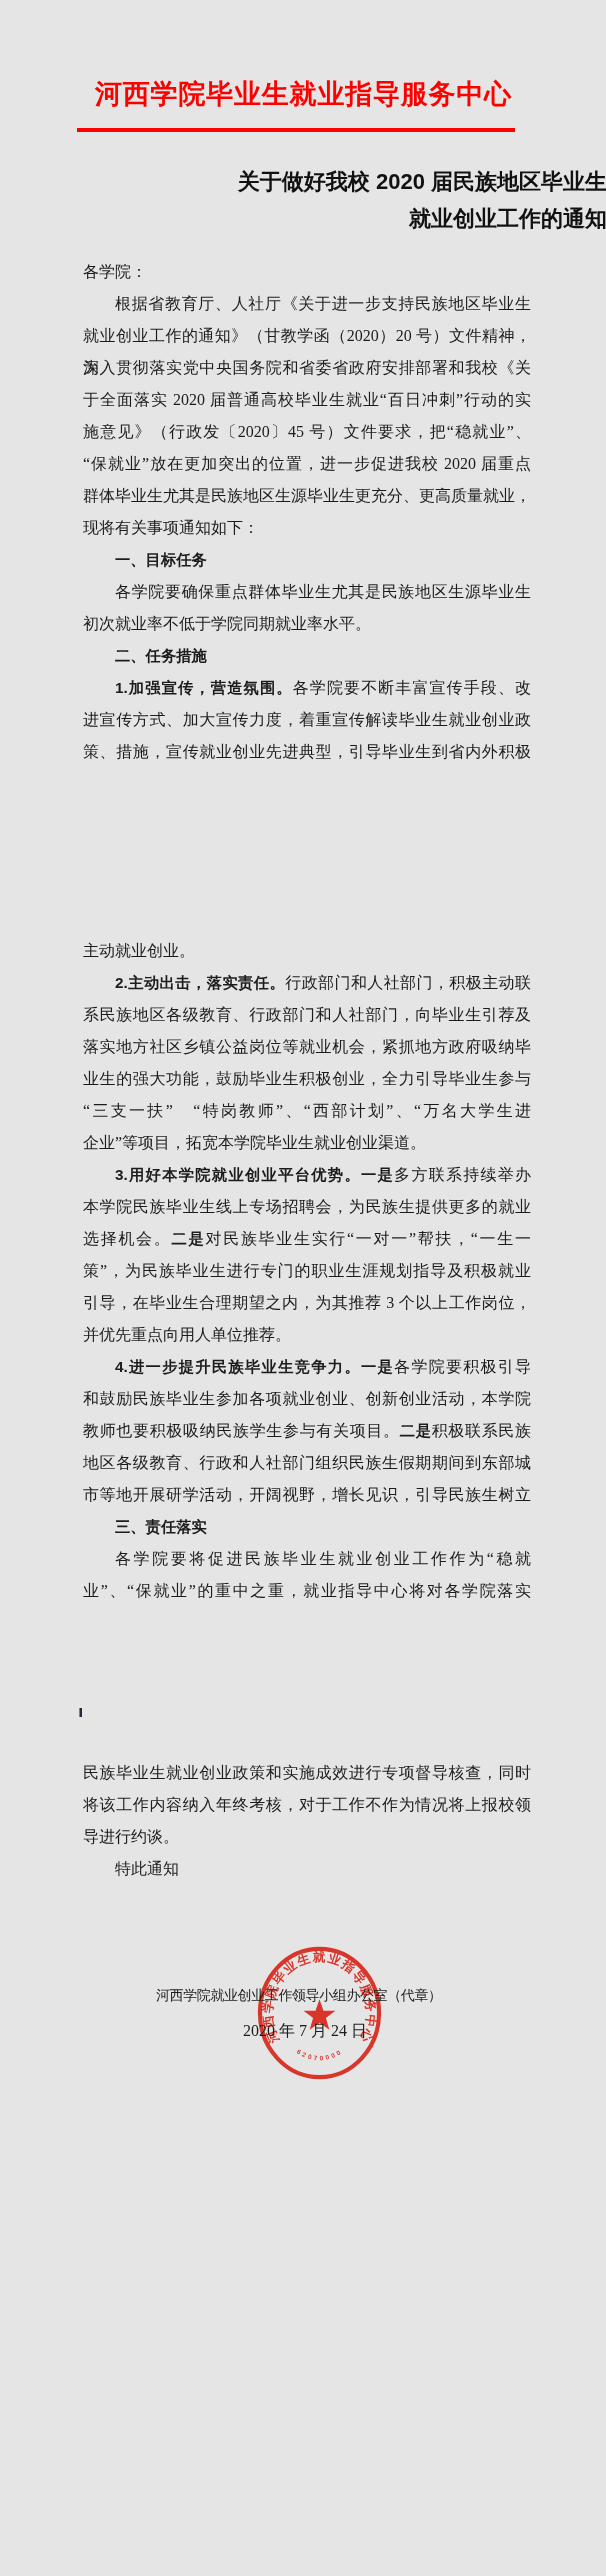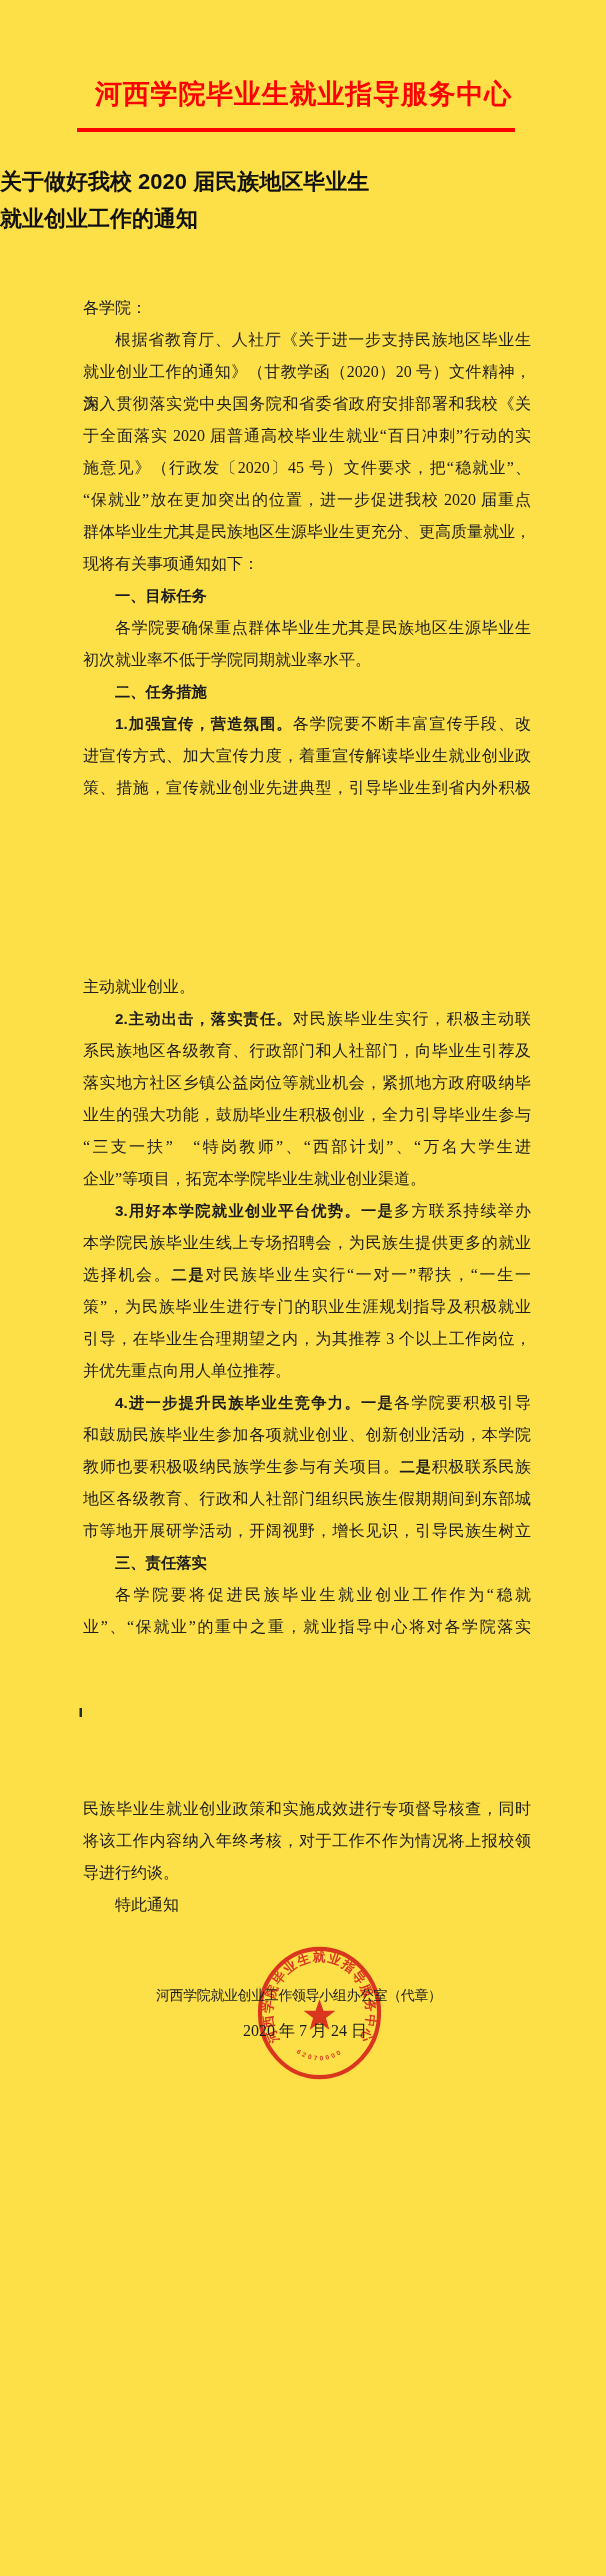--- a/index.html
+++ b/index.html
@@ -1,45 +1,45 @@
 <!DOCTYPE html>
 <html style="font-size:12.2px"><head>
 <meta charset="utf-8">
 <style>
   html,body{margin:0;padding:0;background:#fff;}
   #page{
     position:relative;
     width:607px;height:2576px;
-    background:#fde047;
+    background:#e5e5e5;
     overflow:hidden;
     font-family:"Liberation Serif","DejaVu Serif",serif;
     color:#1c1c1c;
   }
   
   .masthead{
     position:absolute;top:77px;left:0;width:607px;
     text-align:center;
     font-family:"Liberation Sans","DejaVu Sans",sans-serif;
     font-weight:bold;font-size:27px;line-height:35px;
     letter-spacing:0.8px;
   }
   .red-rule{
     position:absolute;top:128px;left:77px;width:438px;height:3.8px;
   }
   
   .doc-title{
     position:absolute;top:163px;left:0;width:607px;
-    text-align:left;
+    text-align:right;
     font-family:"Liberation Sans","DejaVu Sans",sans-serif;
     font-weight:bold;font-size:22px;line-height:37px;color:#111;
   }
   
   .body-flow{
     position:absolute;top:256px;left:83px;width:448px;
-    font-size:16px;color:#1c1c1c;margin-top:36px;
+    font-size:16px;color:#1c1c1c;
   }
   .line{
     height:32px;line-height:32px;white-space:nowrap;
     text-align:justify;text-align-last:justify;text-justify:inter-character;
     white-space:normal;
   }
   .line.left{text-align:left;text-align-last:left;}
   .line.indent{padding-left:32px;}
   .bold{
     font-weight:bold;
@@ -102,21 +102,21 @@
         <div class="line indent left"><span class="bold">一、目标任务</span></div>
         <div class="line indent"><span>各学院要确保重点群体毕业生尤其是民族地区生源毕业生</span></div>
         <div class="line left"><span>初次就业率不低于学院同期就业率水平。</span></div>
         <div class="line indent left"><span class="bold">二、任务措施</span></div>
         <div class="line indent"><span class="bold">1.加强宣传，营造氛围。</span><span>各学院要不断丰富宣传手段、改</span></div>
         <div class="line"><span>进宣传方式、加大宣传力度，着重宣传解读毕业生就业创业政</span></div>
         <div class="line"><span>策、措施，宣传就业创业先进典型，引导毕业生到省内外积极</span></div>
       </div>
       <div class="block block-1">
         <div class="line left"><span>主动就业创业。</span></div>
-        <div class="line indent"><span class="bold">2.主动出击，落实责任。</span><span>对民族毕业生实行，积极主动联</span></div>
+        <div class="line indent"><span class="bold">2.主动出击，落实责任。</span><span>行政部门和人社部门，积极主动联</span></div>
         <div class="line"><span>系民族地区各级教育、行政部门和人社部门，向毕业生引荐及</span></div>
         <div class="line"><span>落实地方社区乡镇公益岗位等就业机会，紧抓地方政府吸纳毕</span></div>
         <div class="line"><span>业生的强大功能，鼓励毕业生积极创业，全力引导毕业生参与</span></div>
         <div class="line"><span>“三支一扶”　“特岗教师”、“西部计划”、“万名大学生进</span></div>
         <div class="line left"><span>企业”等项目，拓宽本学院毕业生就业创业渠道。</span></div>
         <div class="line indent"><span class="bold">3.用好本学院就业创业平台优势。一是</span><span>多方联系持续举办</span></div>
         <div class="line"><span>本学院民族毕业生线上专场招聘会，为民族生提供更多的就业</span></div>
         <div class="line"><span>选择机会。</span><span class="bold">二是</span><span>对民族毕业生实行“一对一”帮扶，“一生一</span></div>
         <div class="line"><span>策”，为民族毕业生进行专门的职业生涯规划指导及积极就业</span></div>
         <div class="line"><span>引导，在毕业生合理期望之内，为其推荐 3 个以上工作岗位，</span></div>

